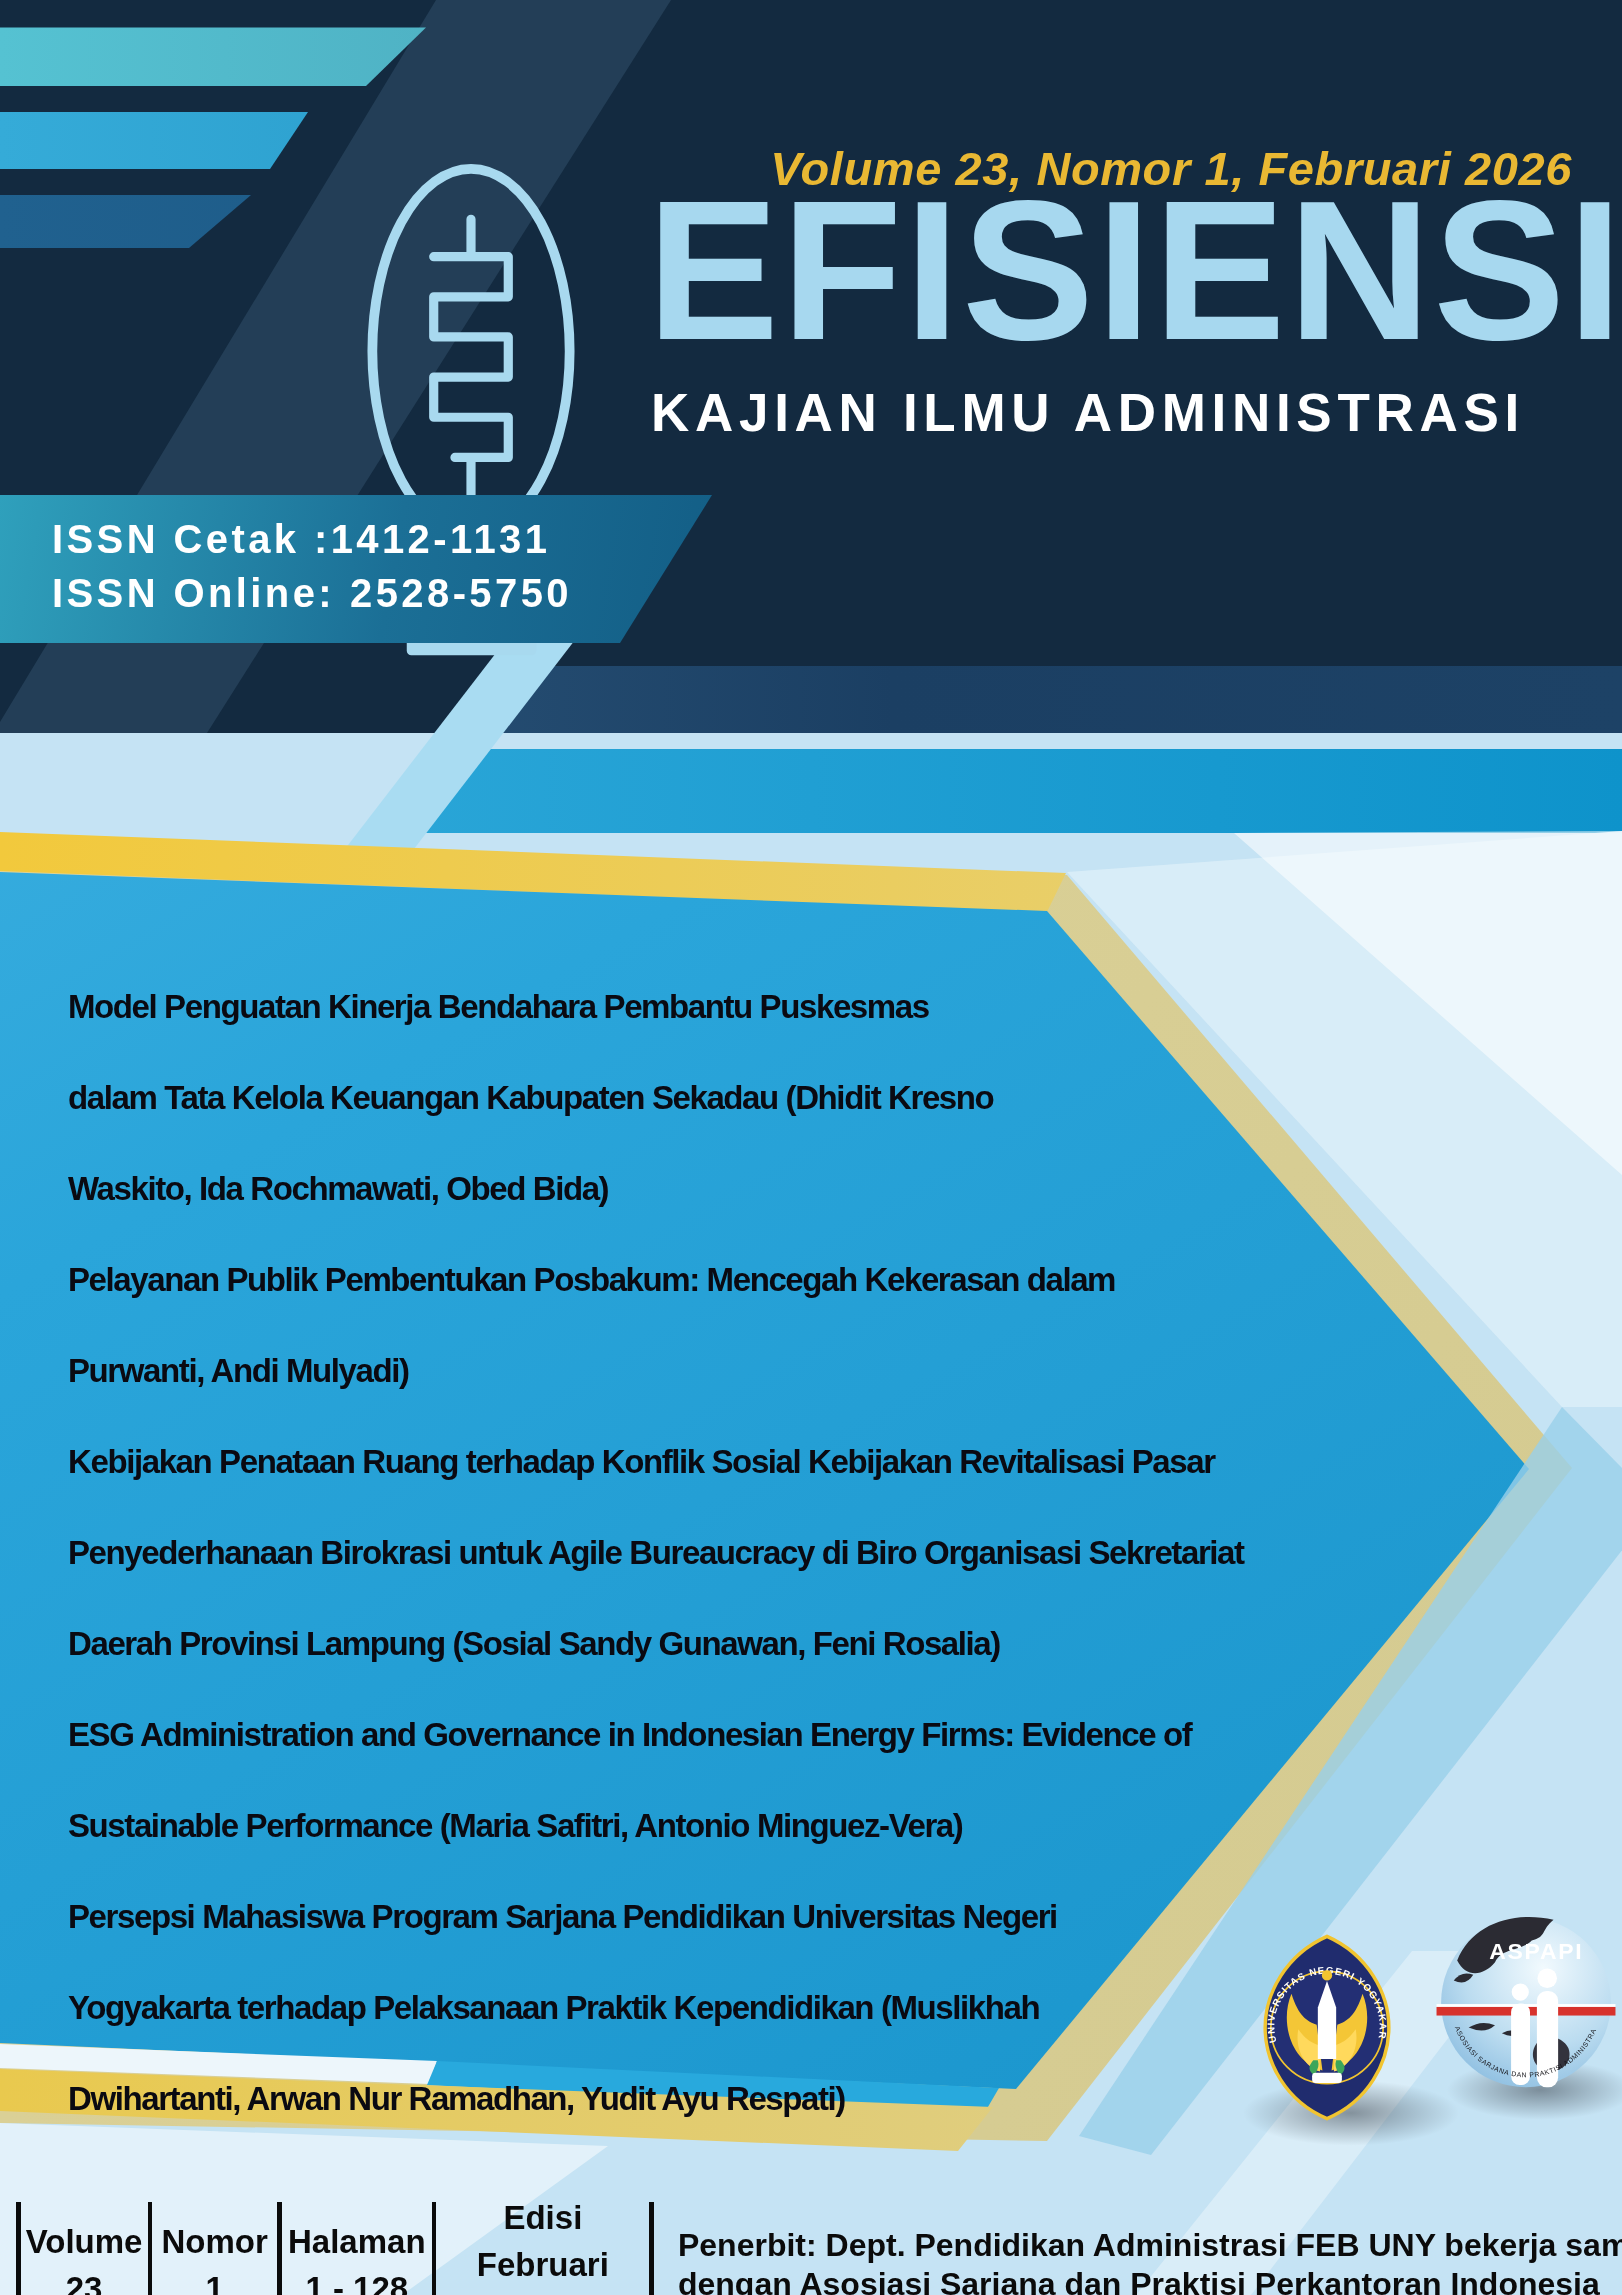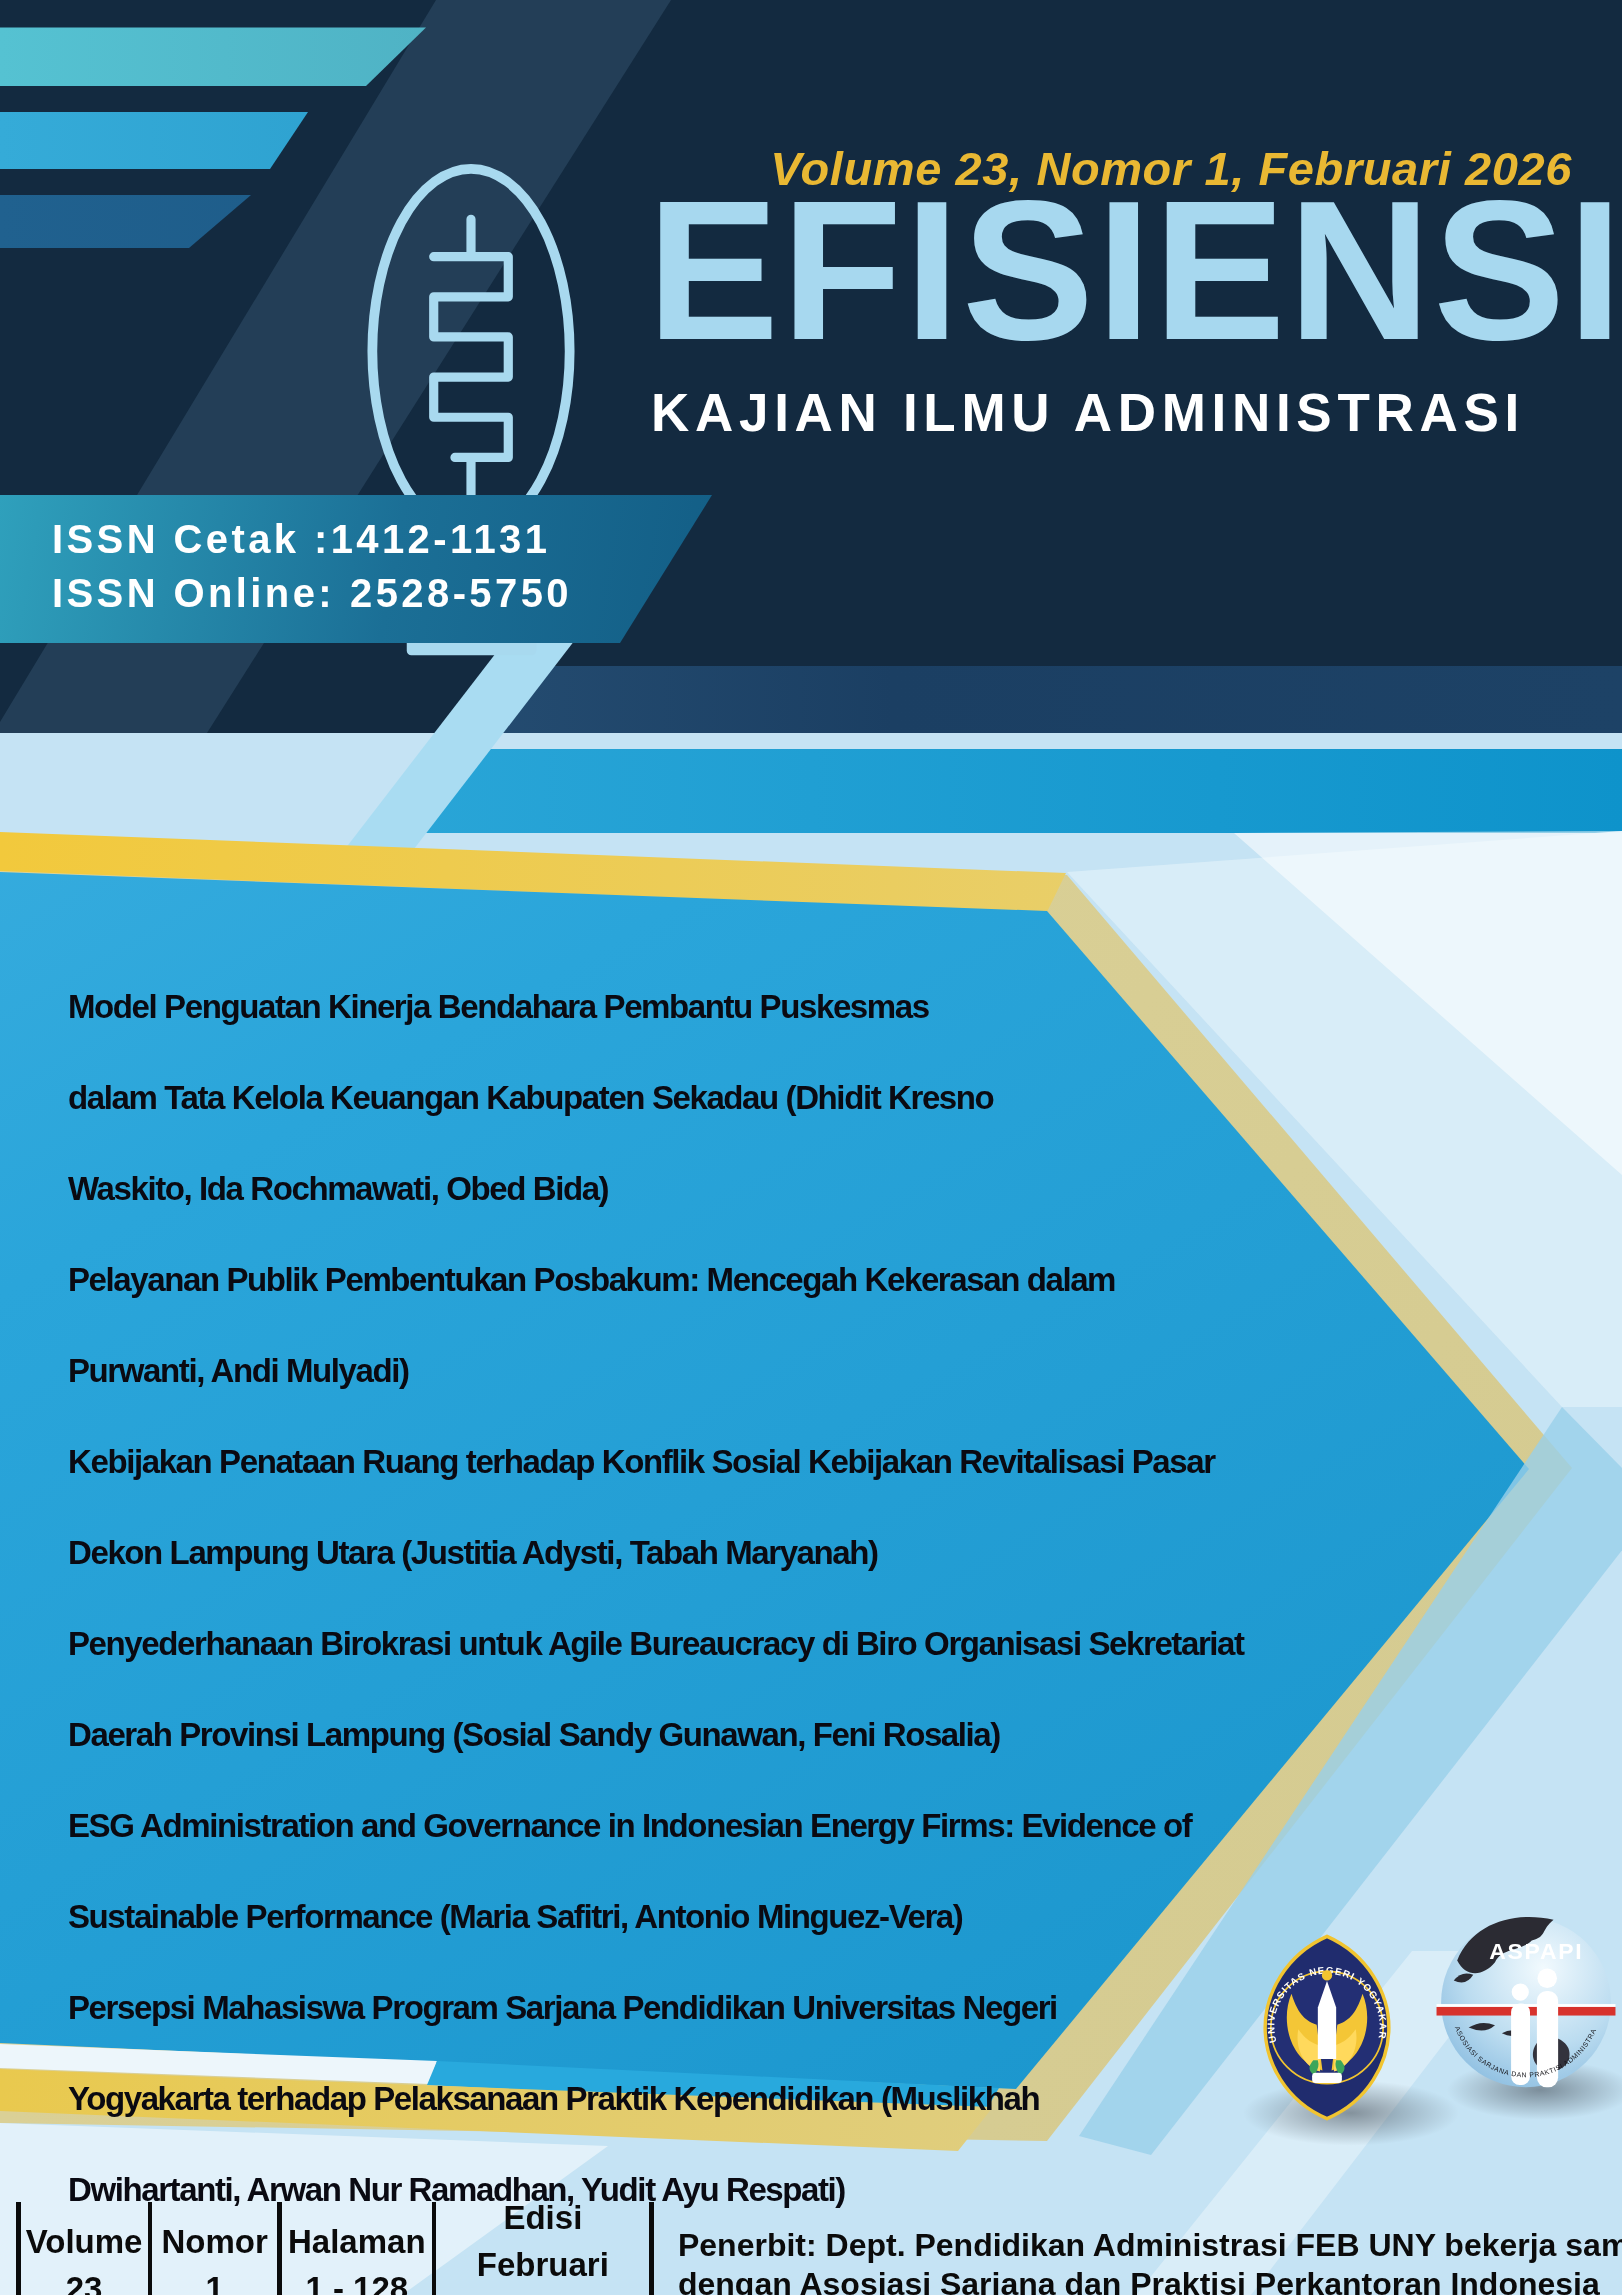--- a/index.html
+++ b/index.html
@@ -142,21 +142,20 @@
         <span class="aline">Model Penguatan Kinerja Bendahara Pembantu Puskesmas</span>
         <span class="aline">dalam Tata Kelola Keuangan Kabupaten Sekadau (Dhidit Kresno</span>
         <span class="aline">Waskito, Ida Rochmawati, Obed Bida)</span>
       </div>
       <div class="article">
         <span class="aline">Pelayanan Publik Pembentukan Posbakum: Mencegah Kekerasan dalam</span>
         <span class="aline">Purwanti, Andi Mulyadi)</span>
       </div>
       <div class="article">
         <span class="aline">Kebijakan Penataan Ruang terhadap Konflik Sosial Kebijakan Revitalisasi Pasar</span>
-        <span class="aline">Dekon Lampung Utara (Justitia Adysti, Tabah Maryanah)</span>
       </div>
       <div class="article">
         <span class="aline">Penyederhanaan Birokrasi untuk Agile Bureaucracy di Biro Organisasi Sekretariat</span>
         <span class="aline">Daerah Provinsi Lampung (Sosial Sandy Gunawan, Feni Rosalia)</span>
       </div>
       <div class="article">
         <span class="aline">ESG Administration and Governance in Indonesian Energy Firms: Evidence of</span>
         <span class="aline">Sustainable Performance (Maria Safitri, Antonio Minguez-Vera)</span>
       </div>
       <div class="article">

